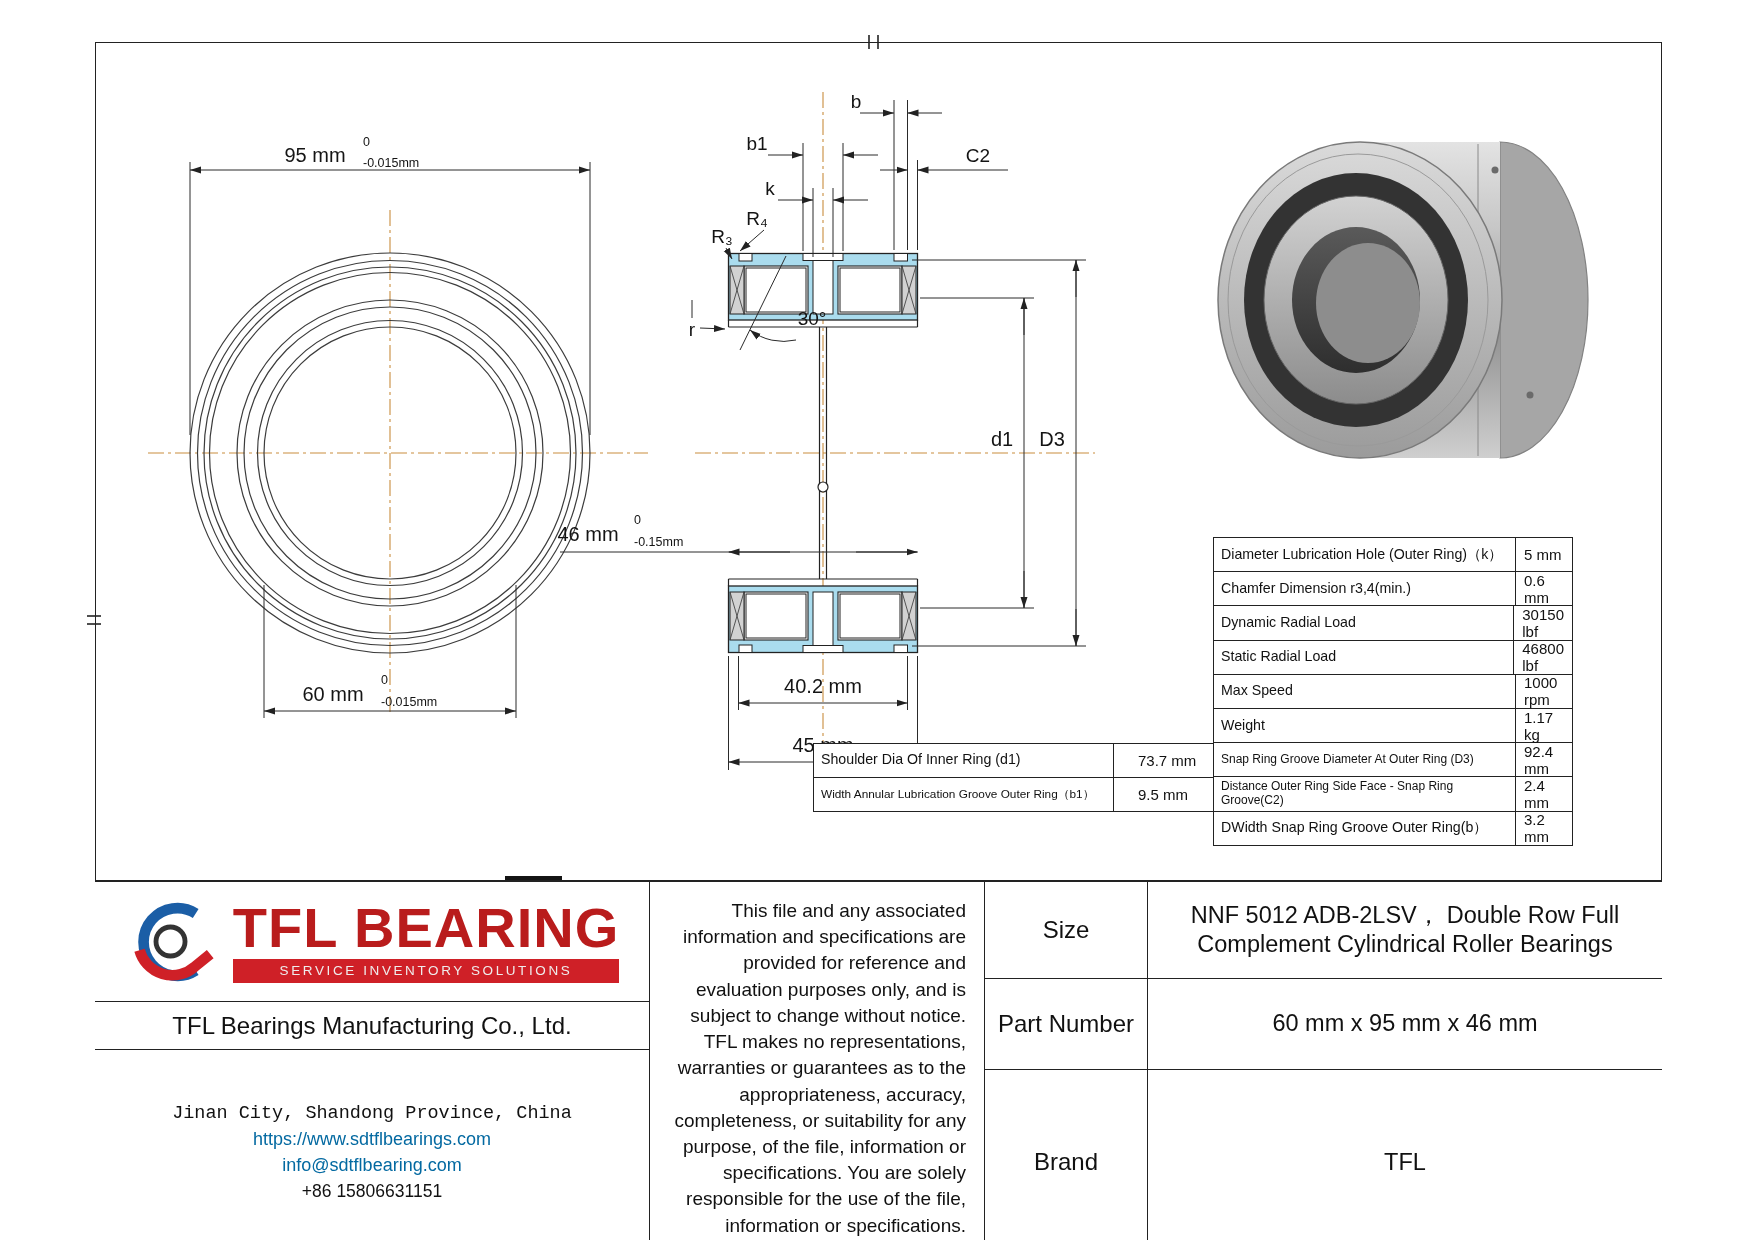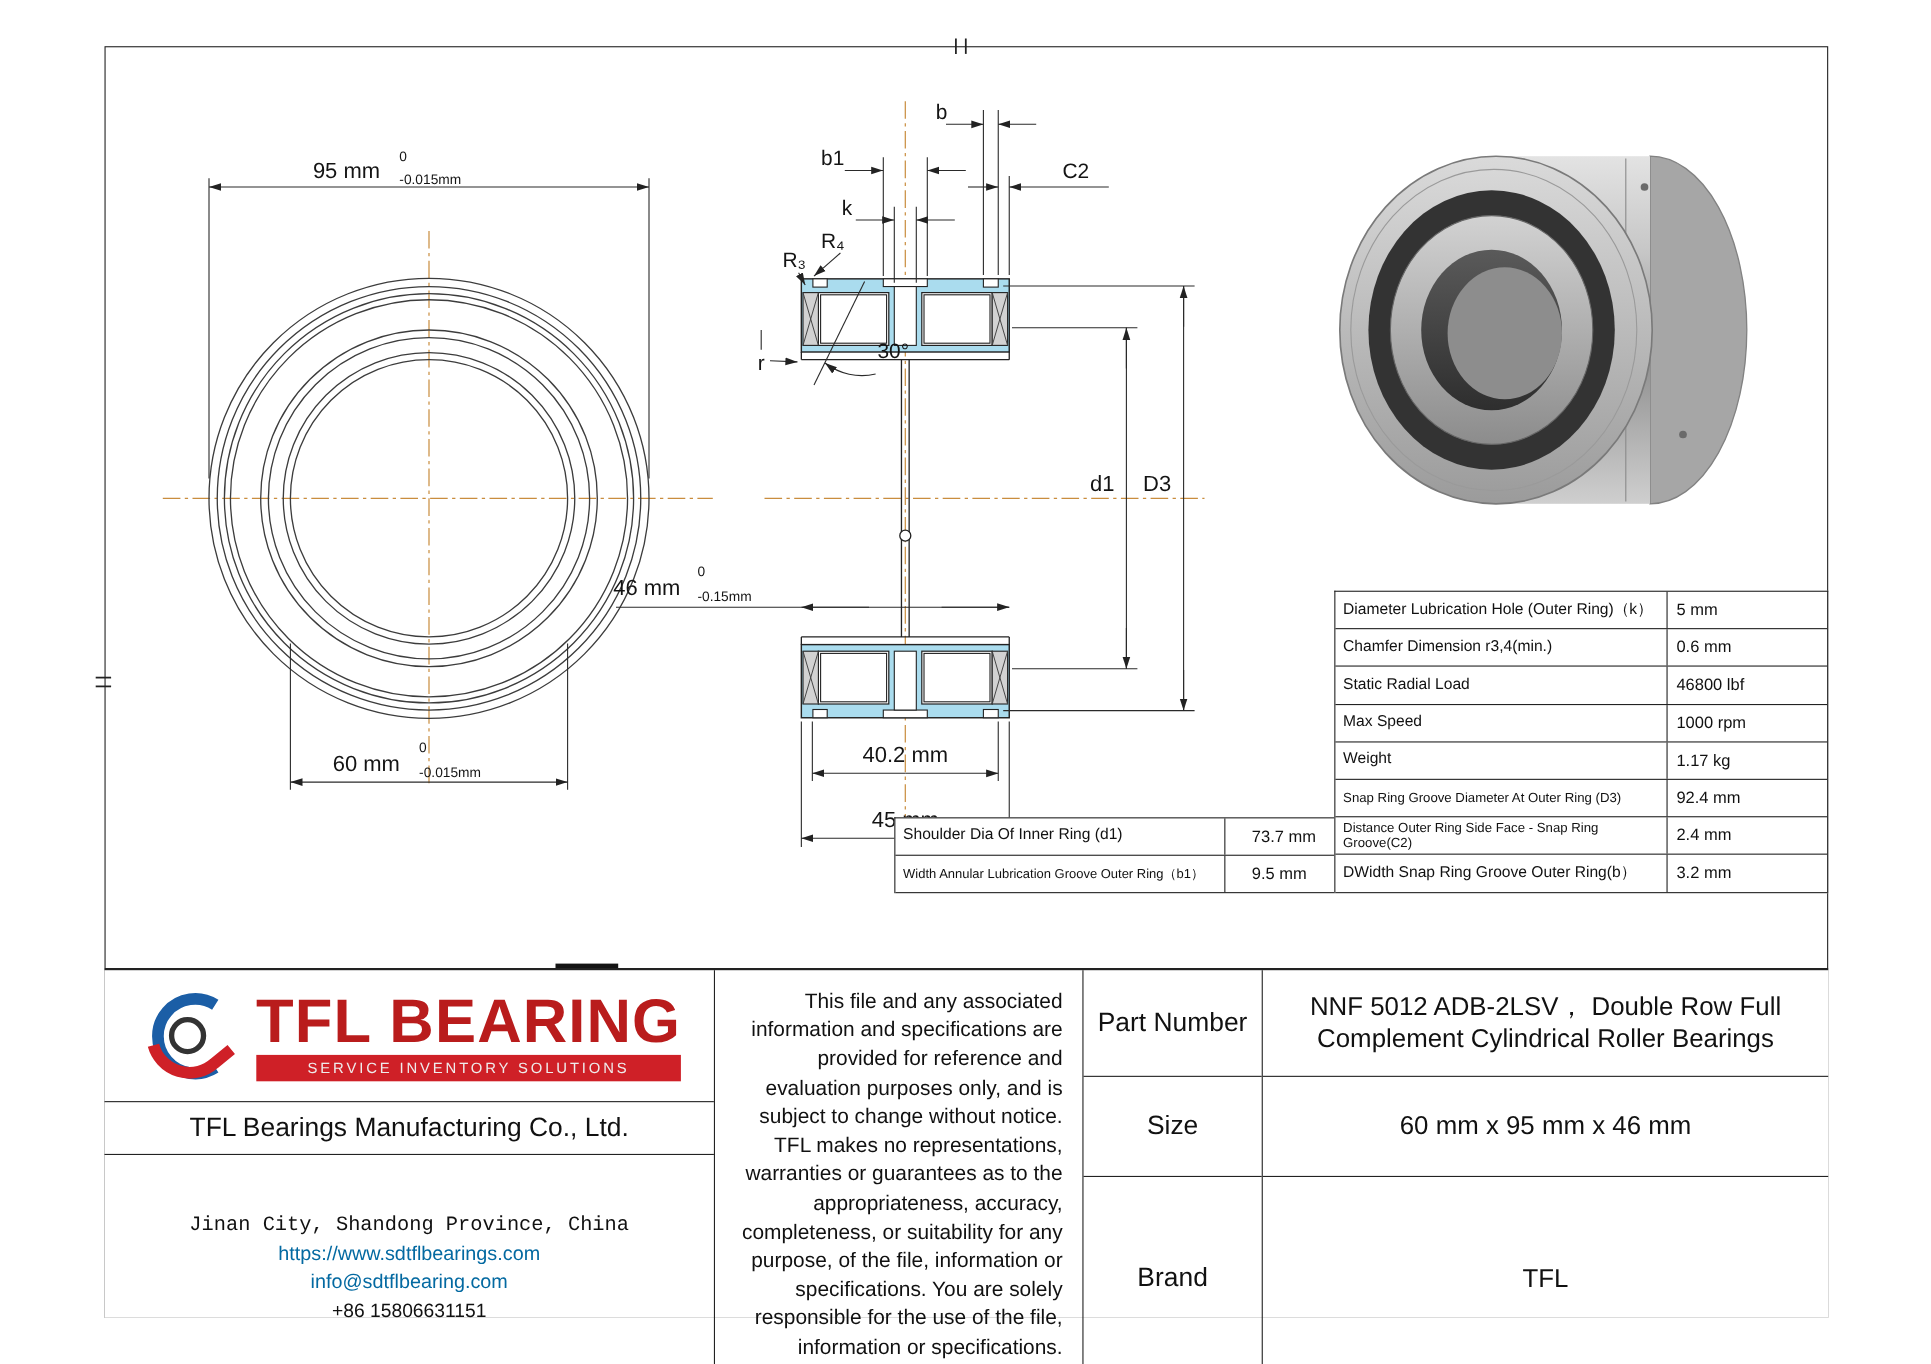--- a/index.html
+++ b/index.html
@@ -4,21 +4,21 @@
 <style>
   * { margin:0; padding:0; box-sizing:border-box; }
   body { background:#ffffff; font-family:"Liberation Sans","DejaVu Sans",sans-serif; color:#111; }
   .page { position:relative; width:1755px; height:1240px; background:#fff; overflow:hidden; }
   .frame { position:absolute; left:95px; top:42px; width:1567px; height:1156px; border:1.6px solid #222; }
   .heavy-mark { position:absolute; left:505px; top:876px; width:57px; height:7px; background:#141414; }
   svg.drawing { position:absolute; left:0; top:0; }
   svg text { font-family:"Liberation Sans","DejaVu Sans",sans-serif; fill:#141414; }
 
   
-  .spec-table { position:absolute; left:1213px; top:537px; width:449px; border:1.5px solid #222; border-bottom:none; background:#fff; }
+  .spec-table { position:absolute; left:1213px; top:537px; width:360px; border:1.5px solid #222; border-bottom:none; background:#fff; }
   .srow { display:flex; height:34.2px; border-bottom:1.5px solid #222; }
   .slabel { width:302px; border-right:1.5px solid #222; padding:1px 7px; font-size:14.2px; display:flex; align-items:center; line-height:1.12; }
   .svalue { flex:1; padding:1px 8px; font-size:15px; display:flex; align-items:center; }
   .srow.small .slabel { font-size:12px; }
 
   .aux-table { position:absolute; left:813px; top:742.6px; width:400px; border:1.5px solid #222; border-bottom:none; border-right:none; background:#fff; }
   .arow { display:flex; height:34.2px; border-bottom:1.5px solid #222;gap:16px; }
   .alabel { width:300px; border-right:1.5px solid #222; padding:1px 7px; font-size:14.2px; display:flex; align-items:center; line-height:1.1; }
   .avalue { flex:1; padding:1px 8px; font-size:15px; display:flex; align-items:center; }
   .arow.small .alabel { font-size:11.8px; }
@@ -310,20 +310,24 @@
   <div class="spec-table">
     <div class="srow">
       <div class="slabel">Diameter Lubrication Hole (Outer Ring)（k）</div>
       <div class="svalue">5 mm</div>
     </div>
     <div class="srow">
       <div class="slabel">Chamfer Dimension r3,4(min.)</div>
       <div class="svalue">0.6 mm</div>
     </div>
     <div class="srow">
+      <div class="slabel">Dynamic Radial Load</div>
+      <div class="svalue">30150 lbf</div>
+    </div>
+    <div class="srow">
       <div class="slabel">Static Radial Load</div>
       <div class="svalue">46800 lbf</div>
     </div>
     <div class="srow">
       <div class="slabel">Max Speed</div>
       <div class="svalue">1000 rpm</div>
     </div>
     <div class="srow">
       <div class="slabel">Weight</div>
       <div class="svalue">1.17 kg</div>
@@ -361,22 +365,22 @@
         <div class="addr">Jinan City, Shandong Province, China</div>
         <a class="weblink" href="#">https://www.sdtflbearings.com</a>
         <a class="weblink" href="#">info@sdtflbearing.com</a>
         <div class="phone">+86 15806631151</div>
       </div>
     </div>
 
     <div class="tb-disclaimer">This file and any associated information and specifications are provided for reference and evaluation purposes only, and is subject to change without notice. TFL makes no representations, warranties or guarantees as to the appropriateness, accuracy, completeness, or suitability for any purpose, of the file, information or specifications.  You are solely responsible for the use of the file, information or specifications.</div>
 
     <div class="tb-labels">
+      <div class="fld-label rb">Size</div>
       <div class="fld-label rb">Part Number</div>
-      <div class="fld-label rb">Size</div>
       <div class="fld-label">Brand</div>
     </div>
 
     <div class="tb-values">
       <div class="fld-value rb">NNF 5012 ADB-2LSV， Double Row Full Complement Cylindrical Roller Bearings</div>
       <div class="fld-value rb">60 mm x 95 mm x 46 mm</div>
       <div class="fld-value">TFL</div>
     </div>
 
   </div>

